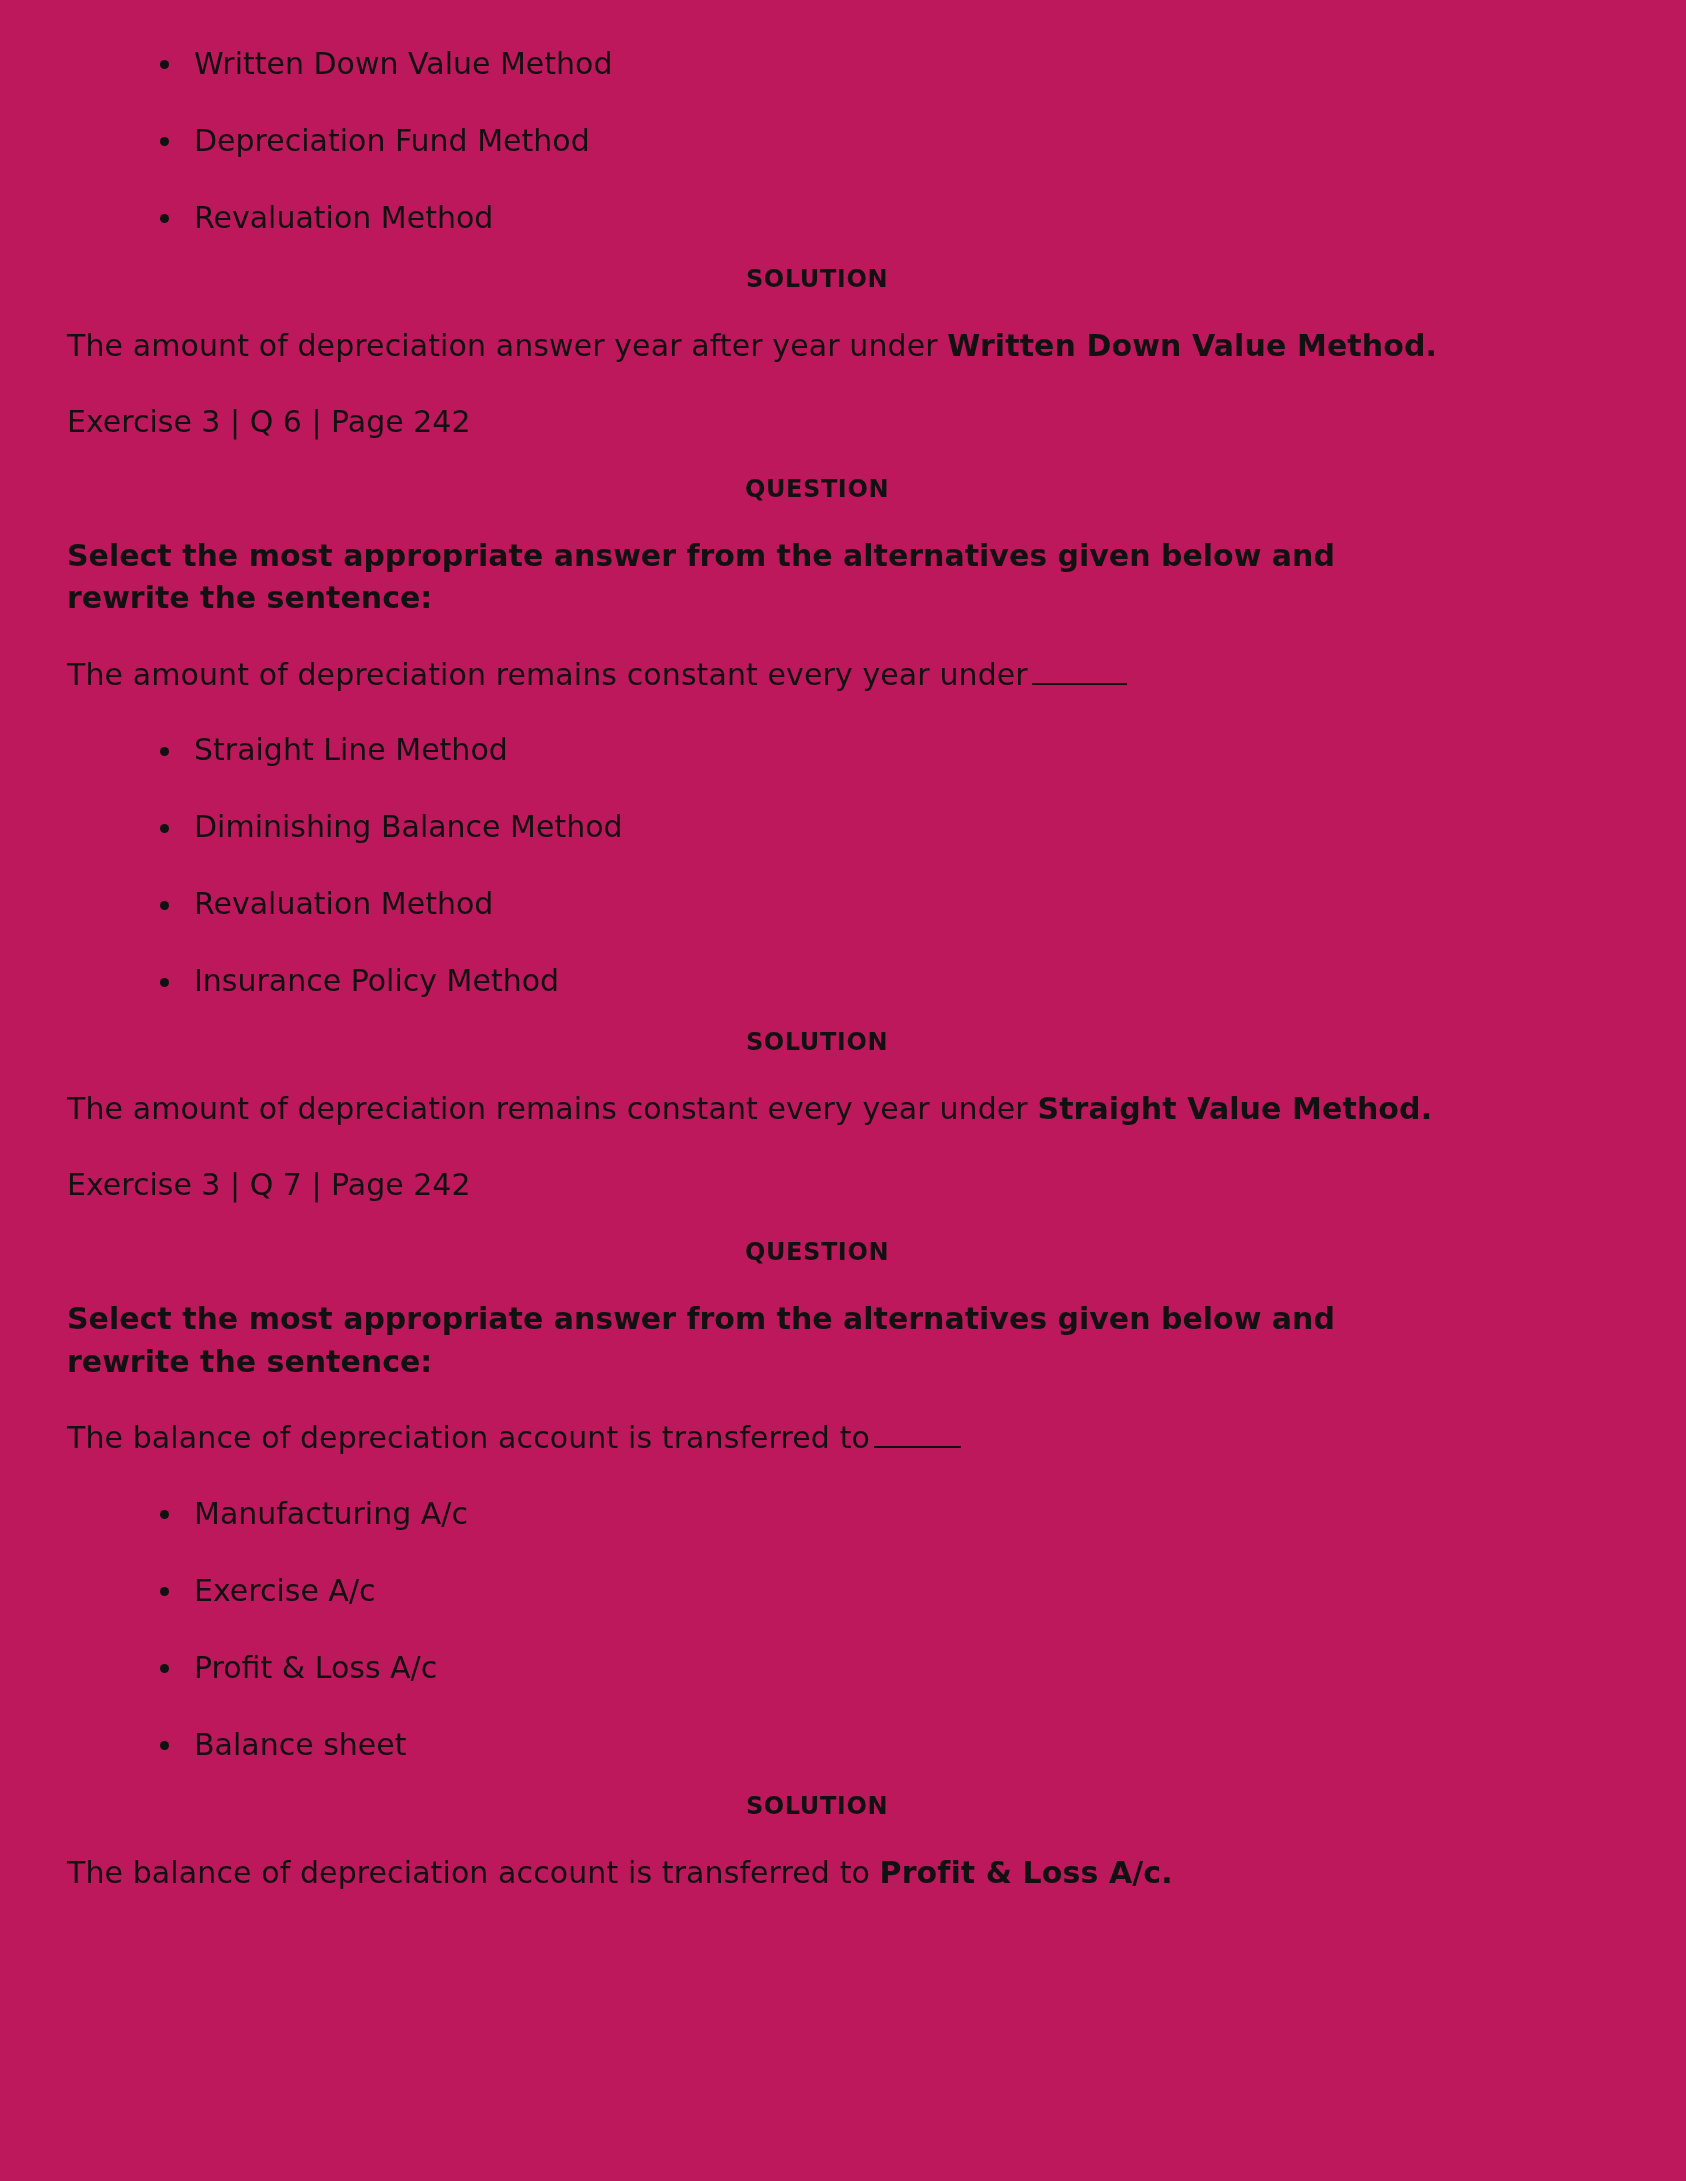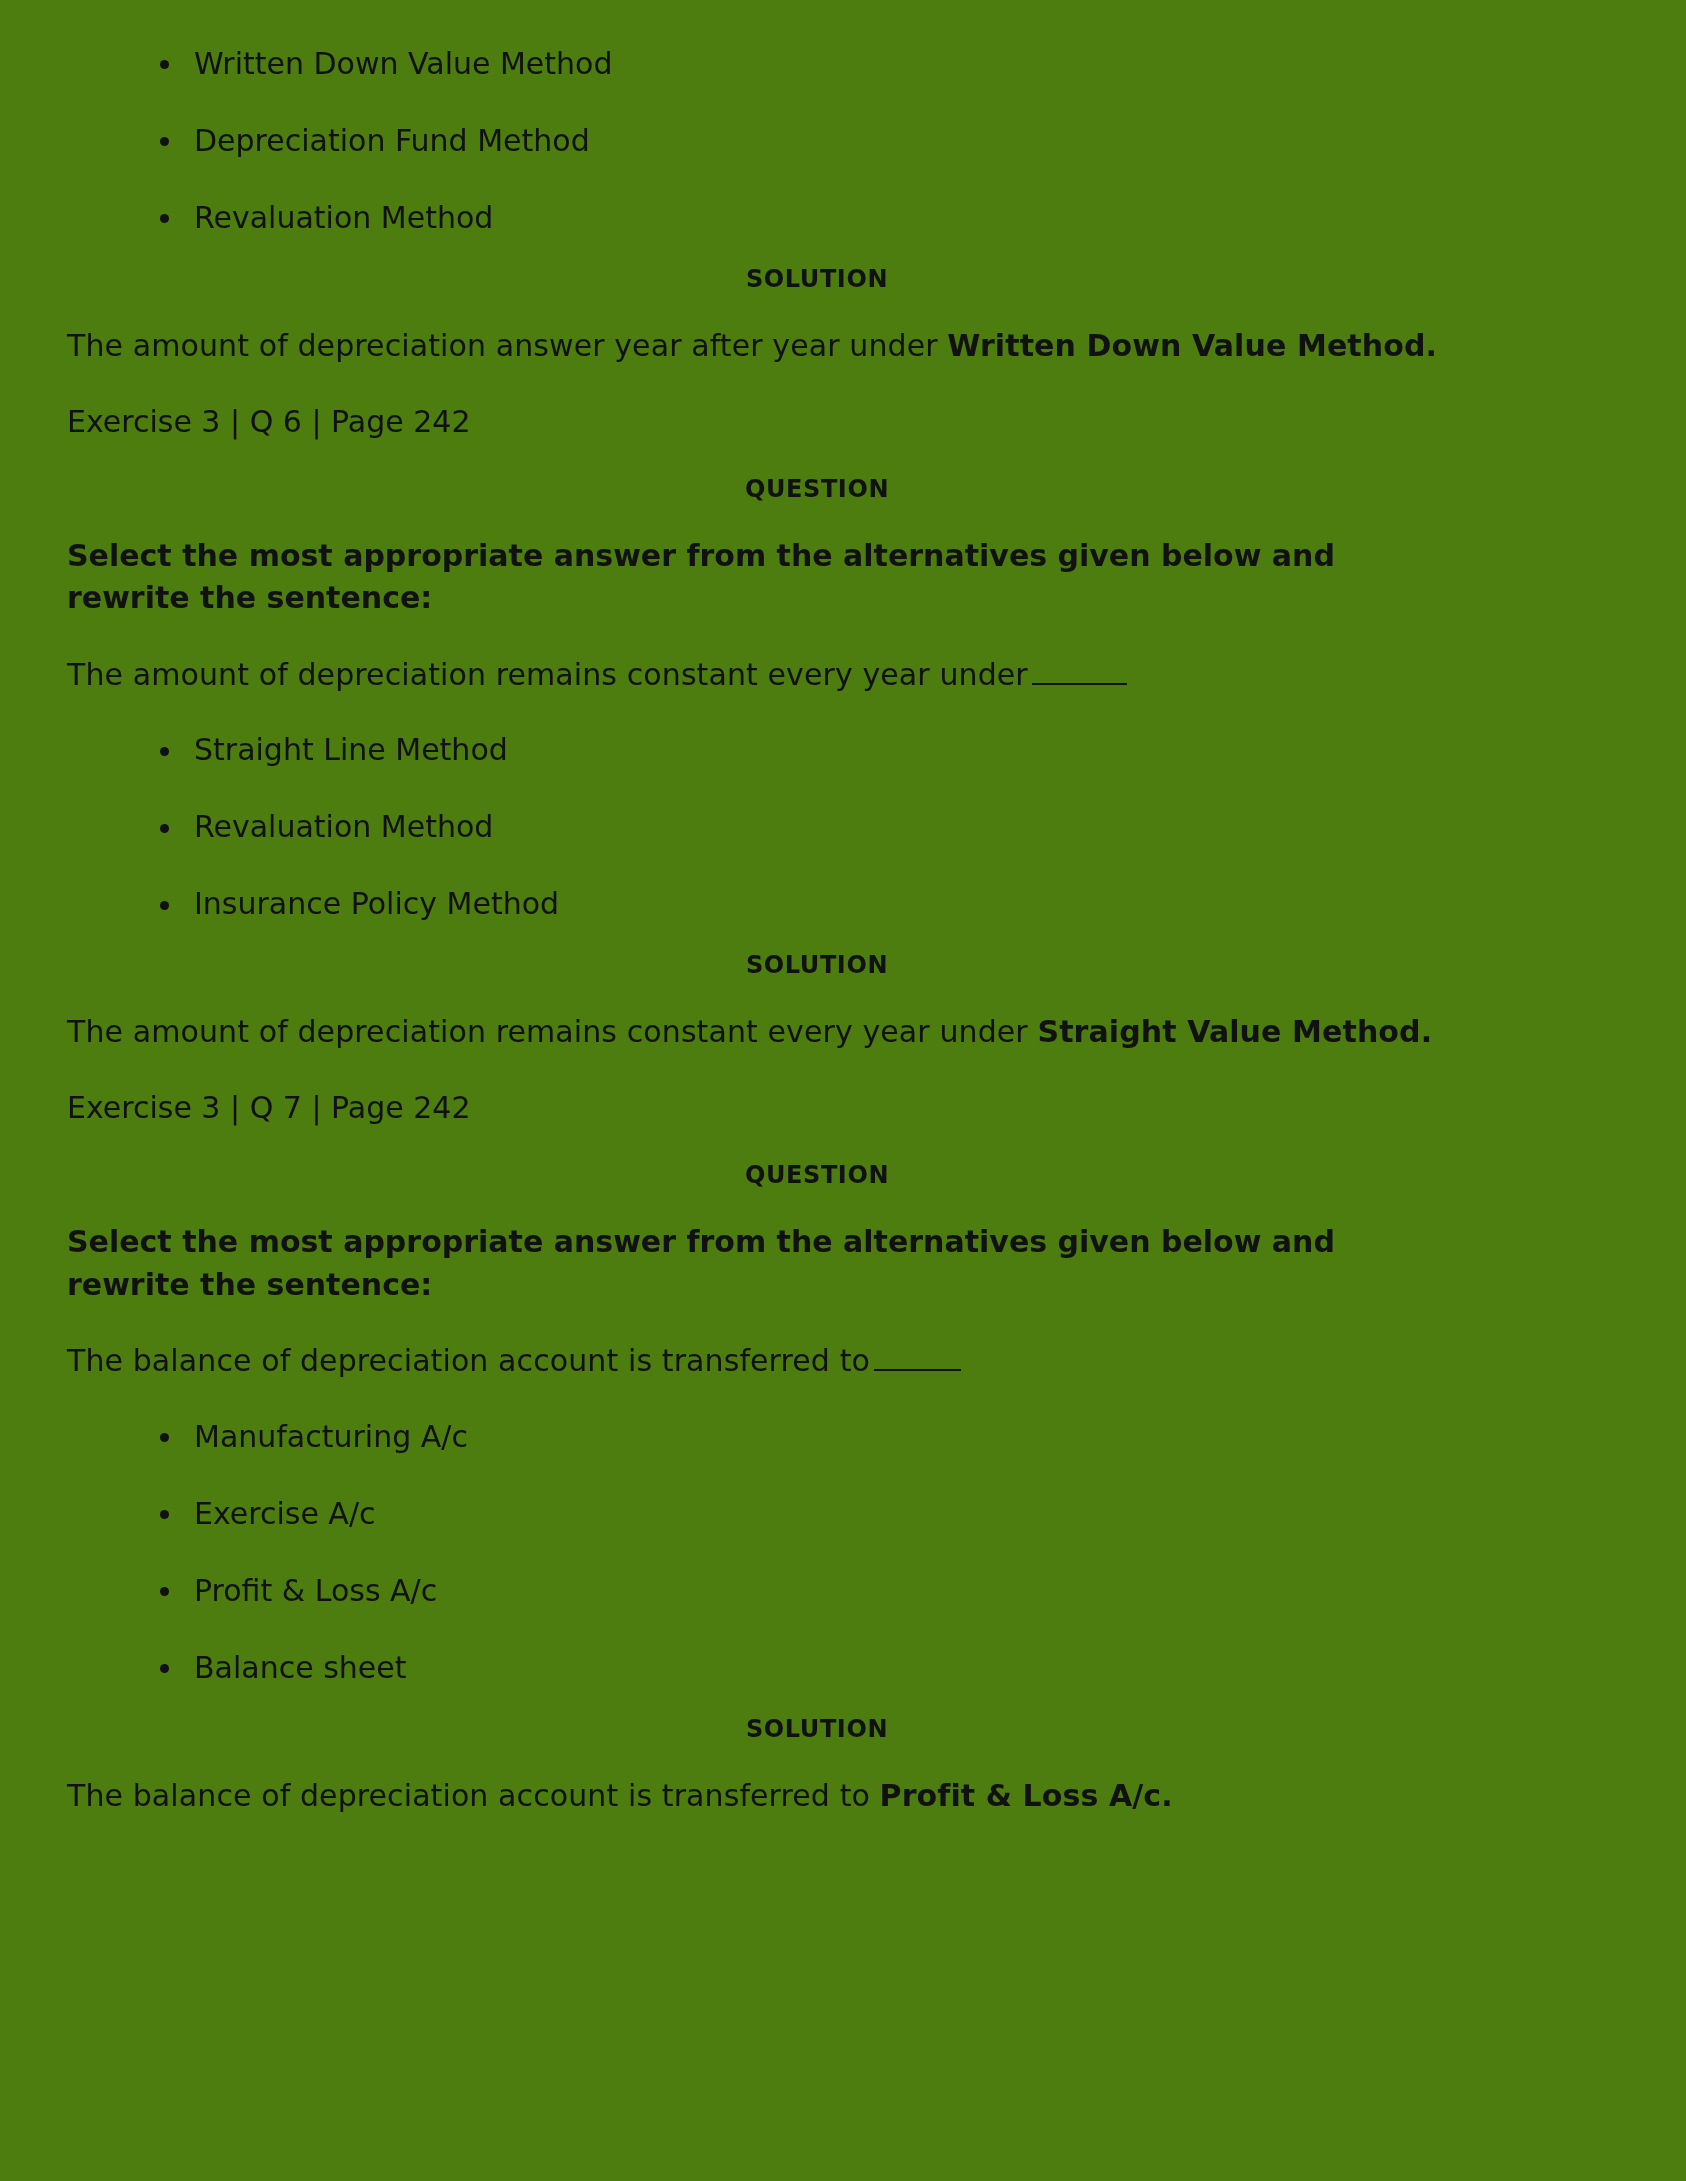--- a/index.html
+++ b/index.html
@@ -11,21 +11,21 @@
     width: 1686px;
     height: 2181px;
     font-family: "DejaVu Sans", sans-serif;
     color: #111111;
     -webkit-font-smoothing: antialiased;
   }
   .page {
     position: relative;
     width: 1686px;
     min-height: 2181px;
-    background: #4d7c0f;
+    background: #be185d;
     box-sizing: border-box;
     padding: 44px 119px 40px 67px;
   }
 
   
   .para {
     font-size: 30px;
     line-height: 1.42;
     font-weight: 400;
     margin: 0 0 36px 0;
@@ -125,20 +125,23 @@
 
   <p class="para tight">
     <span>The amount of depreciation remains constant every year under</span><span class="blank"></span>
   </p>
 
   <ul class="opts">
     <li>
       <span>Straight Line Method</span>
     </li>
     <li>
+      <span>Diminishing Balance Method</span>
+    </li>
+    <li>
       <span>Revaluation Method</span>
     </li>
     <li>
       <span>Insurance Policy Method</span>
     </li>
   </ul>
 
   <div class="heading">SOLUTION</div>
 
   <p class="para">

